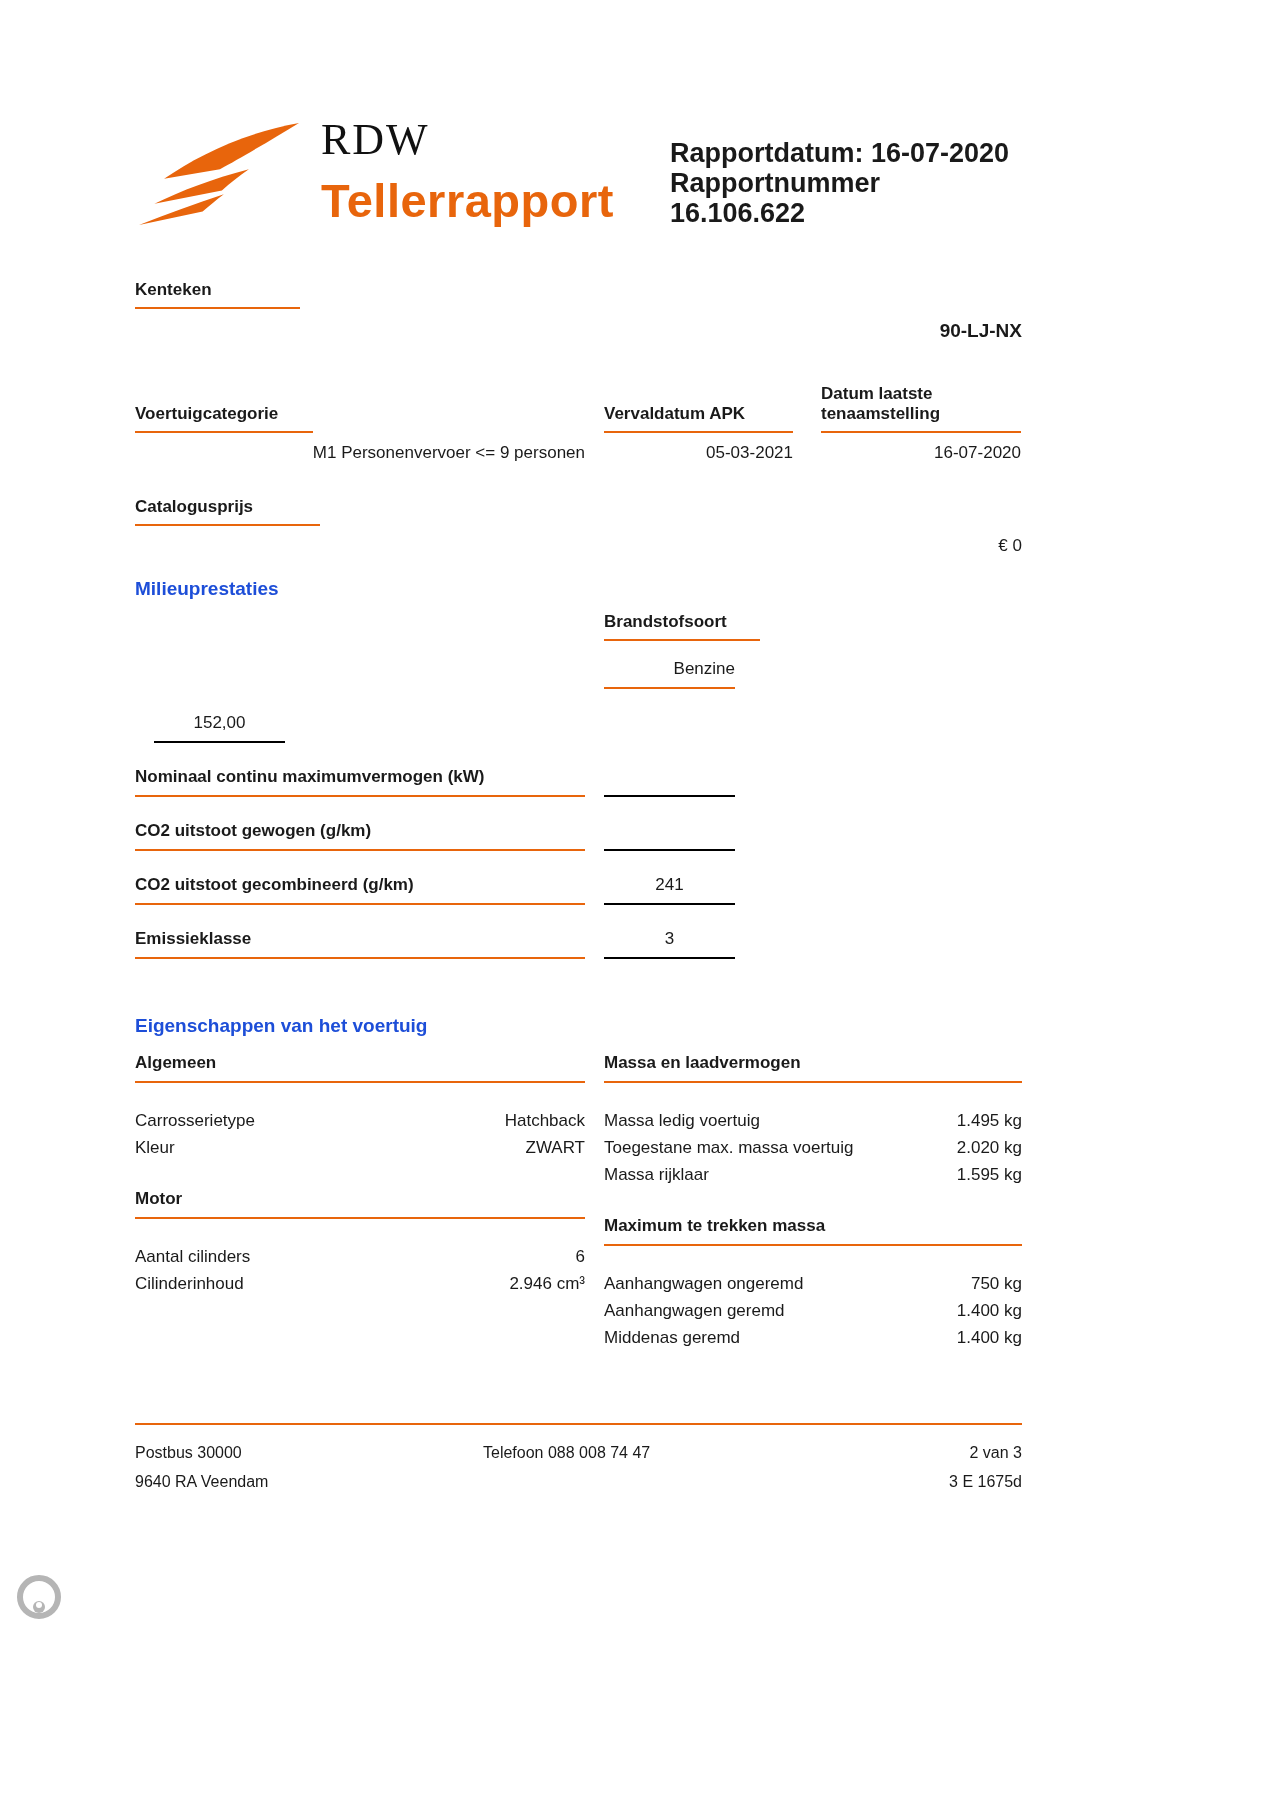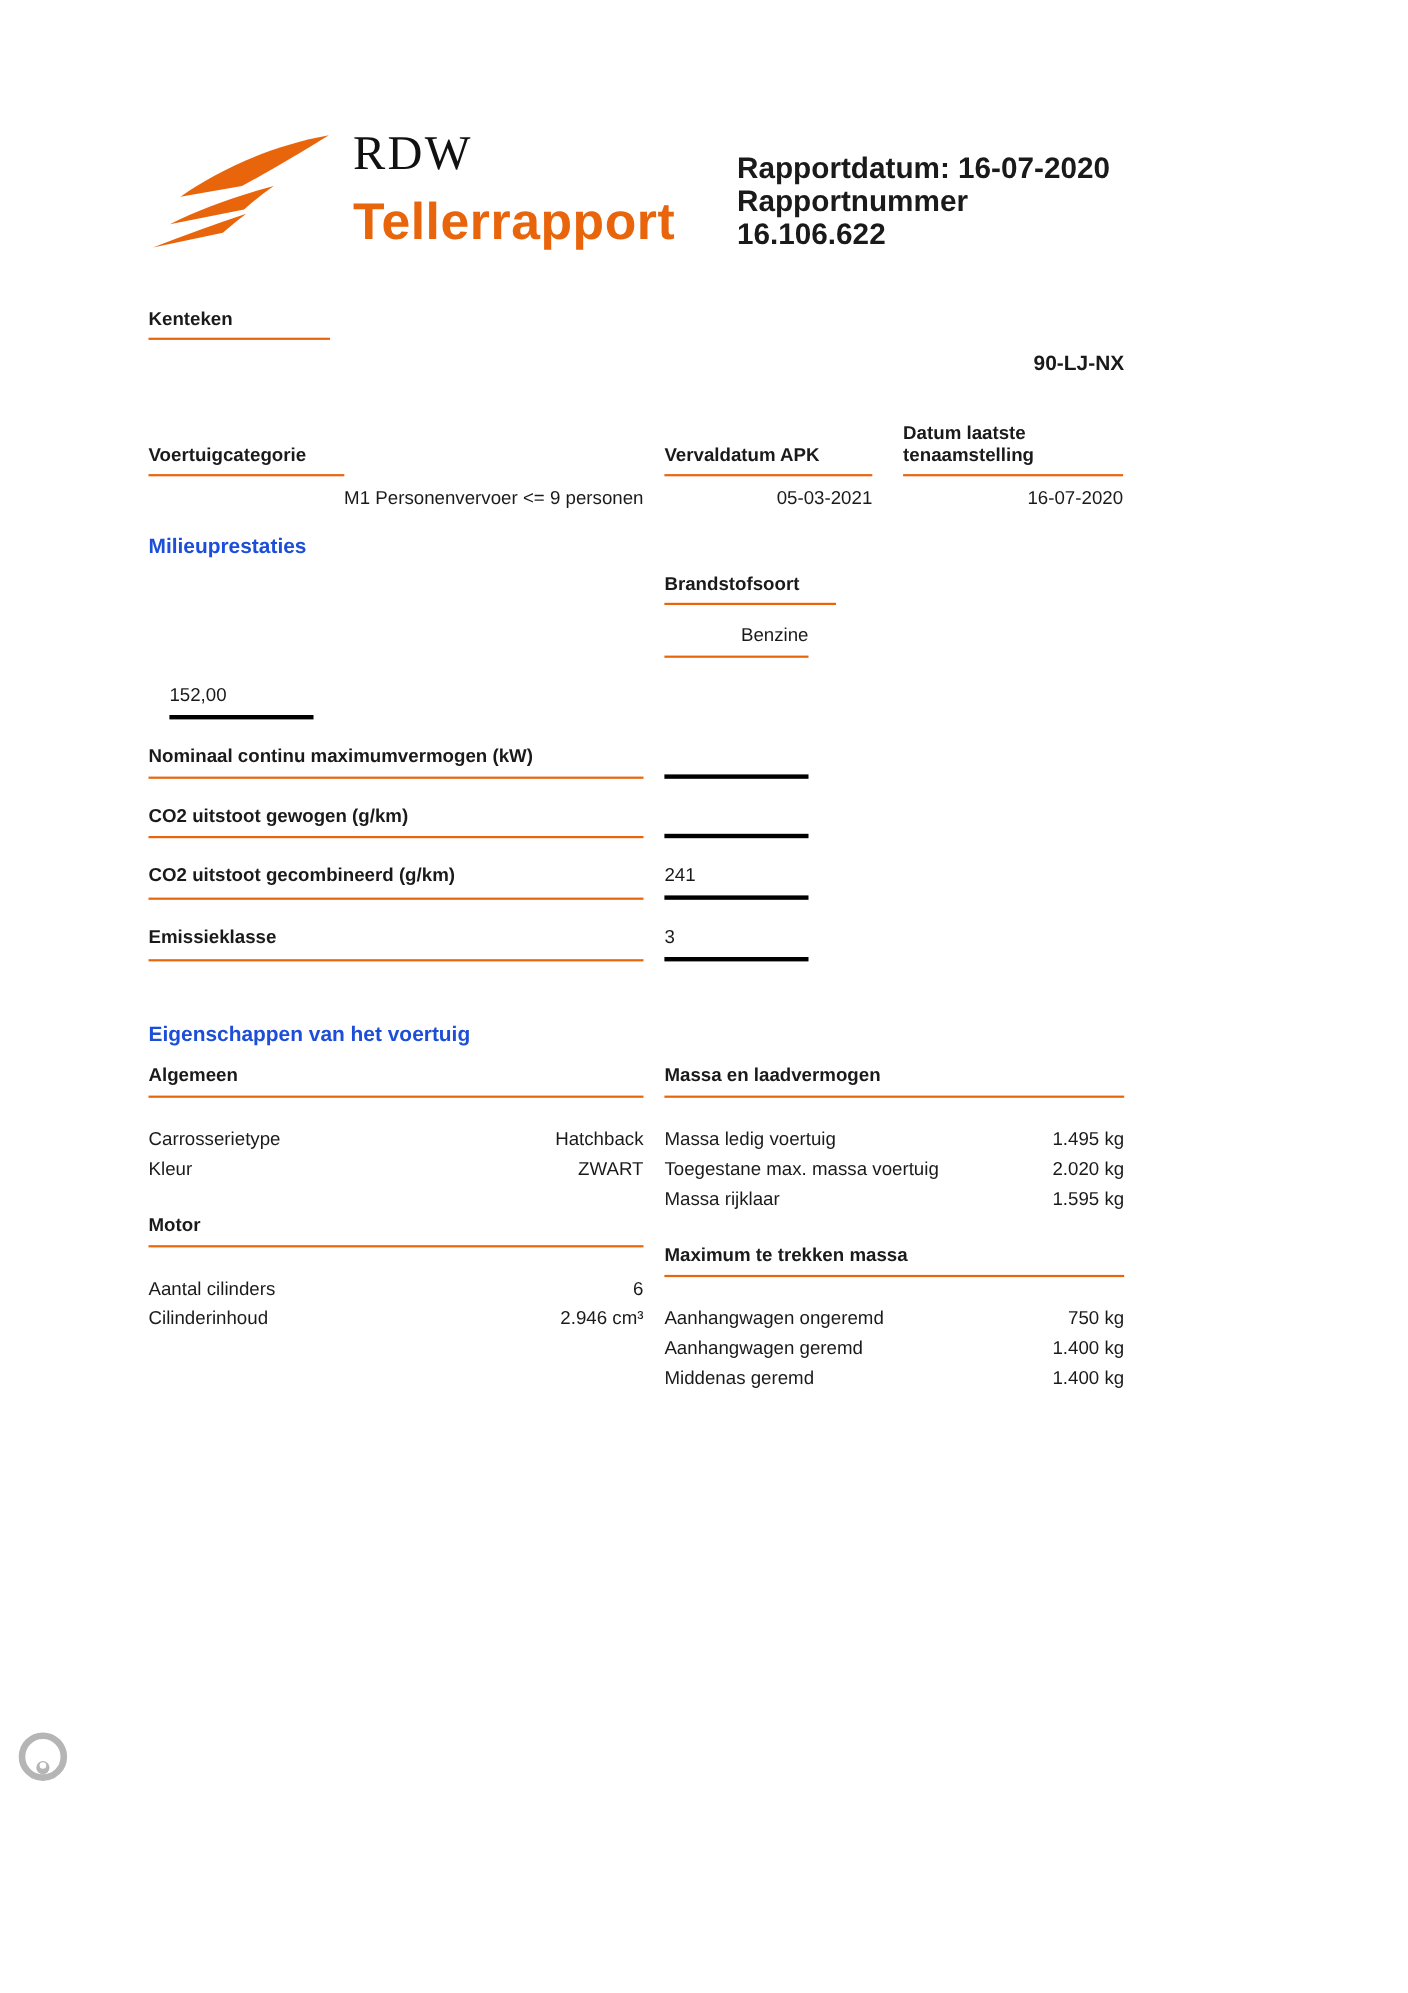--- a/index.html
+++ b/index.html
@@ -46,21 +46,21 @@
   .catalogus .lbl { width: 185px; }
   .catalogus .val { margin-top: 10px; }
 
   
   .milieu-heading { margin-top: 22px; }
   .brandstof { margin-left: 469px; margin-top: 12px; }
   .brandstof .lbl { width: 156px; }
   .brandstof .val { margin-top: 18px; width: 131px; padding-bottom: 8px; border-bottom: 2px solid #E8650C; }
   .m-row { display: flex; margin-top: 24px; }
   .m-label { width: 450px; font-size: 17px; font-weight: bold; padding-bottom: 8px; border-bottom: 2px solid #E8650C; }
-  .m-value { width: 131px; margin-left: 19px; font-size: 17px; padding-bottom: 8px; border-bottom: 4px solid #000000; }
+  .m-value { width: 131px; margin-left: 19px; font-size: 17px; padding-bottom: 8px; border-bottom: 2px solid #000000; text-align: center; }
 
   
   .eigen-heading { margin-top: 56px; }
   .columns { margin-top: 16px; display: flex; }
   .col-left { width: 450px; }
   .col-right { width: 418px; margin-left: 19px; }
   .sect-heading { font-size: 17px; font-weight: bold; padding-bottom: 8px; border-bottom: 2px solid #E8650C; }
   .kv-rows { margin-top: 24px; }
   .kv { display: flex; justify-content: space-between; font-size: 17px; line-height: 27px; }
   .sect-gap { margin-top: 28px; }
@@ -114,20 +114,24 @@
       <div class="info-col2">
         <div class="lbl">Vervaldatum APK</div>
         <div class="val">05-03-2021</div>
       </div>
       <div class="info-col3">
         <div class="lbl">Datum laatste tenaamstelling</div>
         <div class="val">16-07-2020</div>
       </div>
     </div>
 
+    <div class="catalogus">
+      <div class="lbl">Catalogusprijs</div>
+      <div class="val">€ 0</div>
+    </div>
 
     <div class="orange-heading milieu-heading">Milieuprestaties</div>
 
     <div class="brandstof">
       <div class="lbl">Brandstofsoort</div>
       <div class="val">Benzine</div>
     </div>
 
     <div class="m-row">
       <div class="m-value">152,00</div>
@@ -219,19 +223,30 @@
               <span>1.400 kg</span>
             </div>
           </div>
         </div>
 
       </div>
     </div>
 
   </div>
 
+  <div class="footer">
+    <div>
+      <div>Postbus 30000</div>
+      <div>9640 RA Veendam</div>
+    </div>
+    <div>Telefoon 088 008 74 47</div>
+    <div class="right">
+      <div>2 van 3</div>
+      <div>3 E 1675d</div>
+    </div>
+  </div>
 
   <svg class="watermark" viewBox="0 0 46 46" aria-hidden="true">
     <circle cx="23" cy="23" r="19" fill="none" stroke="#b5b5b5" stroke-width="6"></circle>
     <circle cx="23" cy="33" r="6" fill="#b5b5b5"></circle>
     <circle cx="23" cy="31" r="3" fill="#ffffff"></circle>
   </svg>
 </div>
 
 </body></html>

